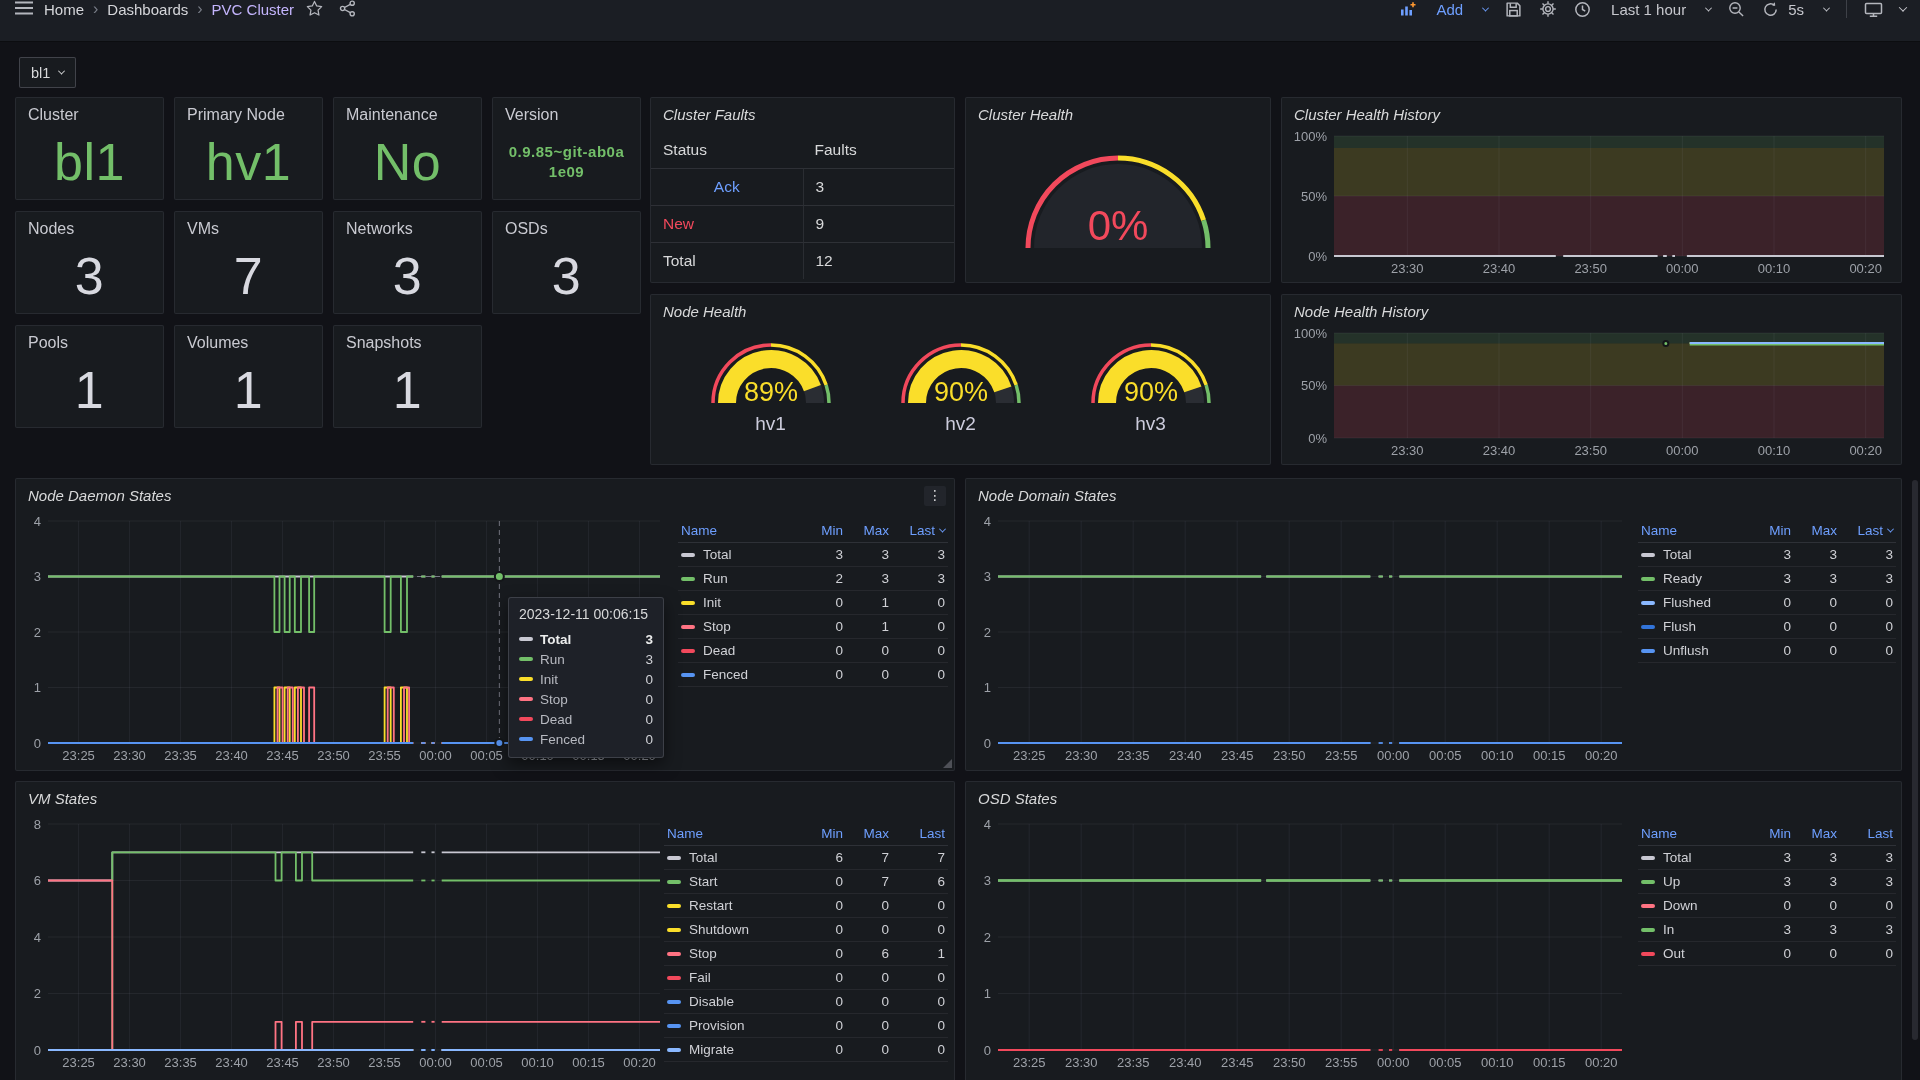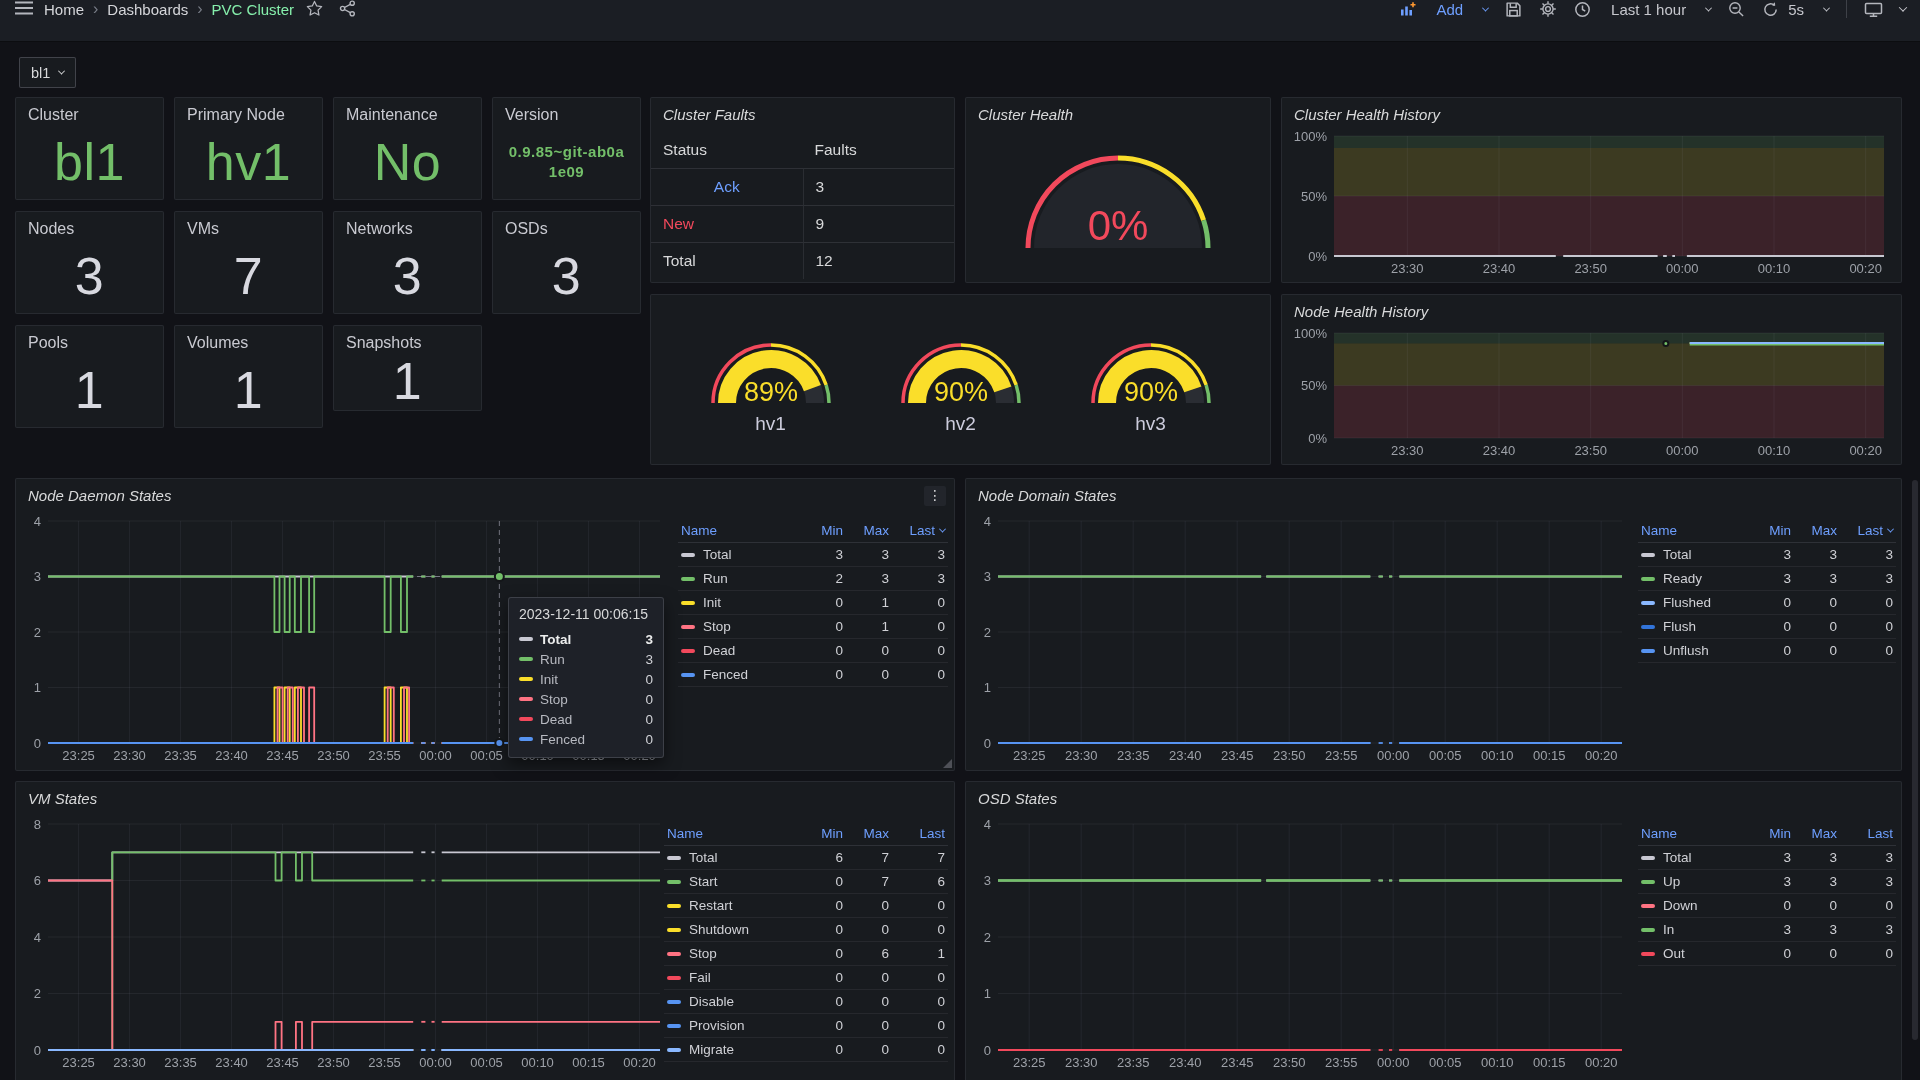--- a/index.html
+++ b/index.html
@@ -6,21 +6,21 @@
   html,body { width:1920px; height:1080px; overflow:hidden; background:#111217;
     font-family:"Liberation Sans","DejaVu Sans",sans-serif; color:#d8d9da; }
   button { background:none; border:none; color:#d5d6da; font:inherit; cursor:default; }
 
   
   .nav { position:absolute; left:0; top:0; width:1920px; height:42px; background:#1b1e24;
     border-bottom:1px solid rgba(0,0,0,0.55); display:flex; align-items:flex-start; padding:0 14px; z-index:50; }
   .nav .grp { display:flex; align-items:center; gap:10px; }
   .crumbs { display:flex; align-items:center; gap:9px; margin-left:10px; font-size:15px; }
   .crumb { color:#d5d6da; }
-  .crumb.current { color:#86efac; }
+  .crumb.current { color:#c4b5fd; }
   .crumb-sep { color:#787d87; font-size:16px; }
   .nav-right { margin-left:auto; display:flex; align-items:center; gap:17px; }
   .navbtn { display:flex; align-items:center; gap:20px; font-size:15px; color:#c6c7cd; }
   .navbtn svg { display:block; }
   .add-btn { color:#6e9fff; font-weight:500; }
   .chev { display:inline-block; width:6px; height:6px; border-right:1.6px solid currentColor;
     border-bottom:1.6px solid currentColor; transform:rotate(45deg) translate(-1px,-1px); }
   .chev.sm { width:5px; height:5px; }
   .vdiv { width:1px; height:18px; background:rgba(204,204,220,0.2); }
 
@@ -245,21 +245,21 @@
         <div class="sv">3</div>
       </div>
       <div class="stat" style="left: 15px; top: 325px; width: 149px; height: 103px;">
         <div class="st">Pools</div>
         <div class="sv">1</div>
       </div>
       <div class="stat" style="left: 174px; top: 325px; width: 149px; height: 103px;">
         <div class="st">Volumes</div>
         <div class="sv">1</div>
       </div>
-      <div class="stat" style="left: 333px; top: 325px; width: 149px; height: 86px;">
+      <div class="stat" style="left: 333px; top: 325px; width: 149px; height: 103px;">
         <div class="st">Snapshots</div>
         <div class="sv">1</div>
       </div>
     </div>
 
   <div class="panel" id="p-faults">
     <div class="ptitle">Cluster Faults</div>
     <div class="ftable fgrid">
         <div class="fc h">Status</div>
         <div class="fc h">Faults</div>
@@ -313,20 +313,21 @@
           <polyline points="44.0,128.0 265.8,128.0" fill="none" stroke="#c7c8d1" stroke-width="2" stroke-linejoin="round"></polyline>
           <polyline points="273.2,128.0 367.6,128.0" fill="none" stroke="#c7c8d1" stroke-width="2" stroke-linejoin="round"></polyline>
           <polyline points="373.1,128.0 376.8,128.0" fill="none" stroke="#c7c8d1" stroke-width="2" stroke-linejoin="round"></polyline>
           <polyline points="382.3,128.0 385.0,128.0" fill="none" stroke="#c7c8d1" stroke-width="2" stroke-linejoin="round"></polyline>
           <polyline points="396.9,128.0 594.0,128.0" fill="none" stroke="#c7c8d1" stroke-width="2" stroke-linejoin="round"></polyline>
         </svg>
       </div>
   </div>
 
   <div class="panel" id="p-nhealth">
+    <div class="ptitle">Node Health</div>
     <div class="ngauges">
         <div class="gblock"><svg width="150" height="76" viewBox="0 0 150 76">
             <path d="M 31.00 72.00 A 44 44 0 0 1 119.00 72.00" stroke="#2a2d33" stroke-width="18" fill="none"></path>
             <path d="M 31.00 72.00 A 44 44 0 0 1 116.40 57.10" stroke="#fade2a" stroke-width="18" fill="none"></path>
             <path d="M 17.00 72.00 A 58 58 0 0 1 75.00 14.00" stroke="#f2495c" stroke-width="3.5" fill="none"></path>
             <path d="M 75.00 14.00 A 58 58 0 0 1 130.16 54.08" stroke="#fade2a" stroke-width="3.5" fill="none"></path>
             <path d="M 130.16 54.08 A 58 58 0 0 1 133.00 72.00" stroke="#73bf69" stroke-width="3.5" fill="none"></path>
             <text x="75" y="70" text-anchor="middle" fill="#fade2a" font-size="27" font-weight="500">89%</text>
           </svg><div class="glabel">hv1</div></div>
         <div class="gblock"><svg width="150" height="76" viewBox="0 0 150 76">

